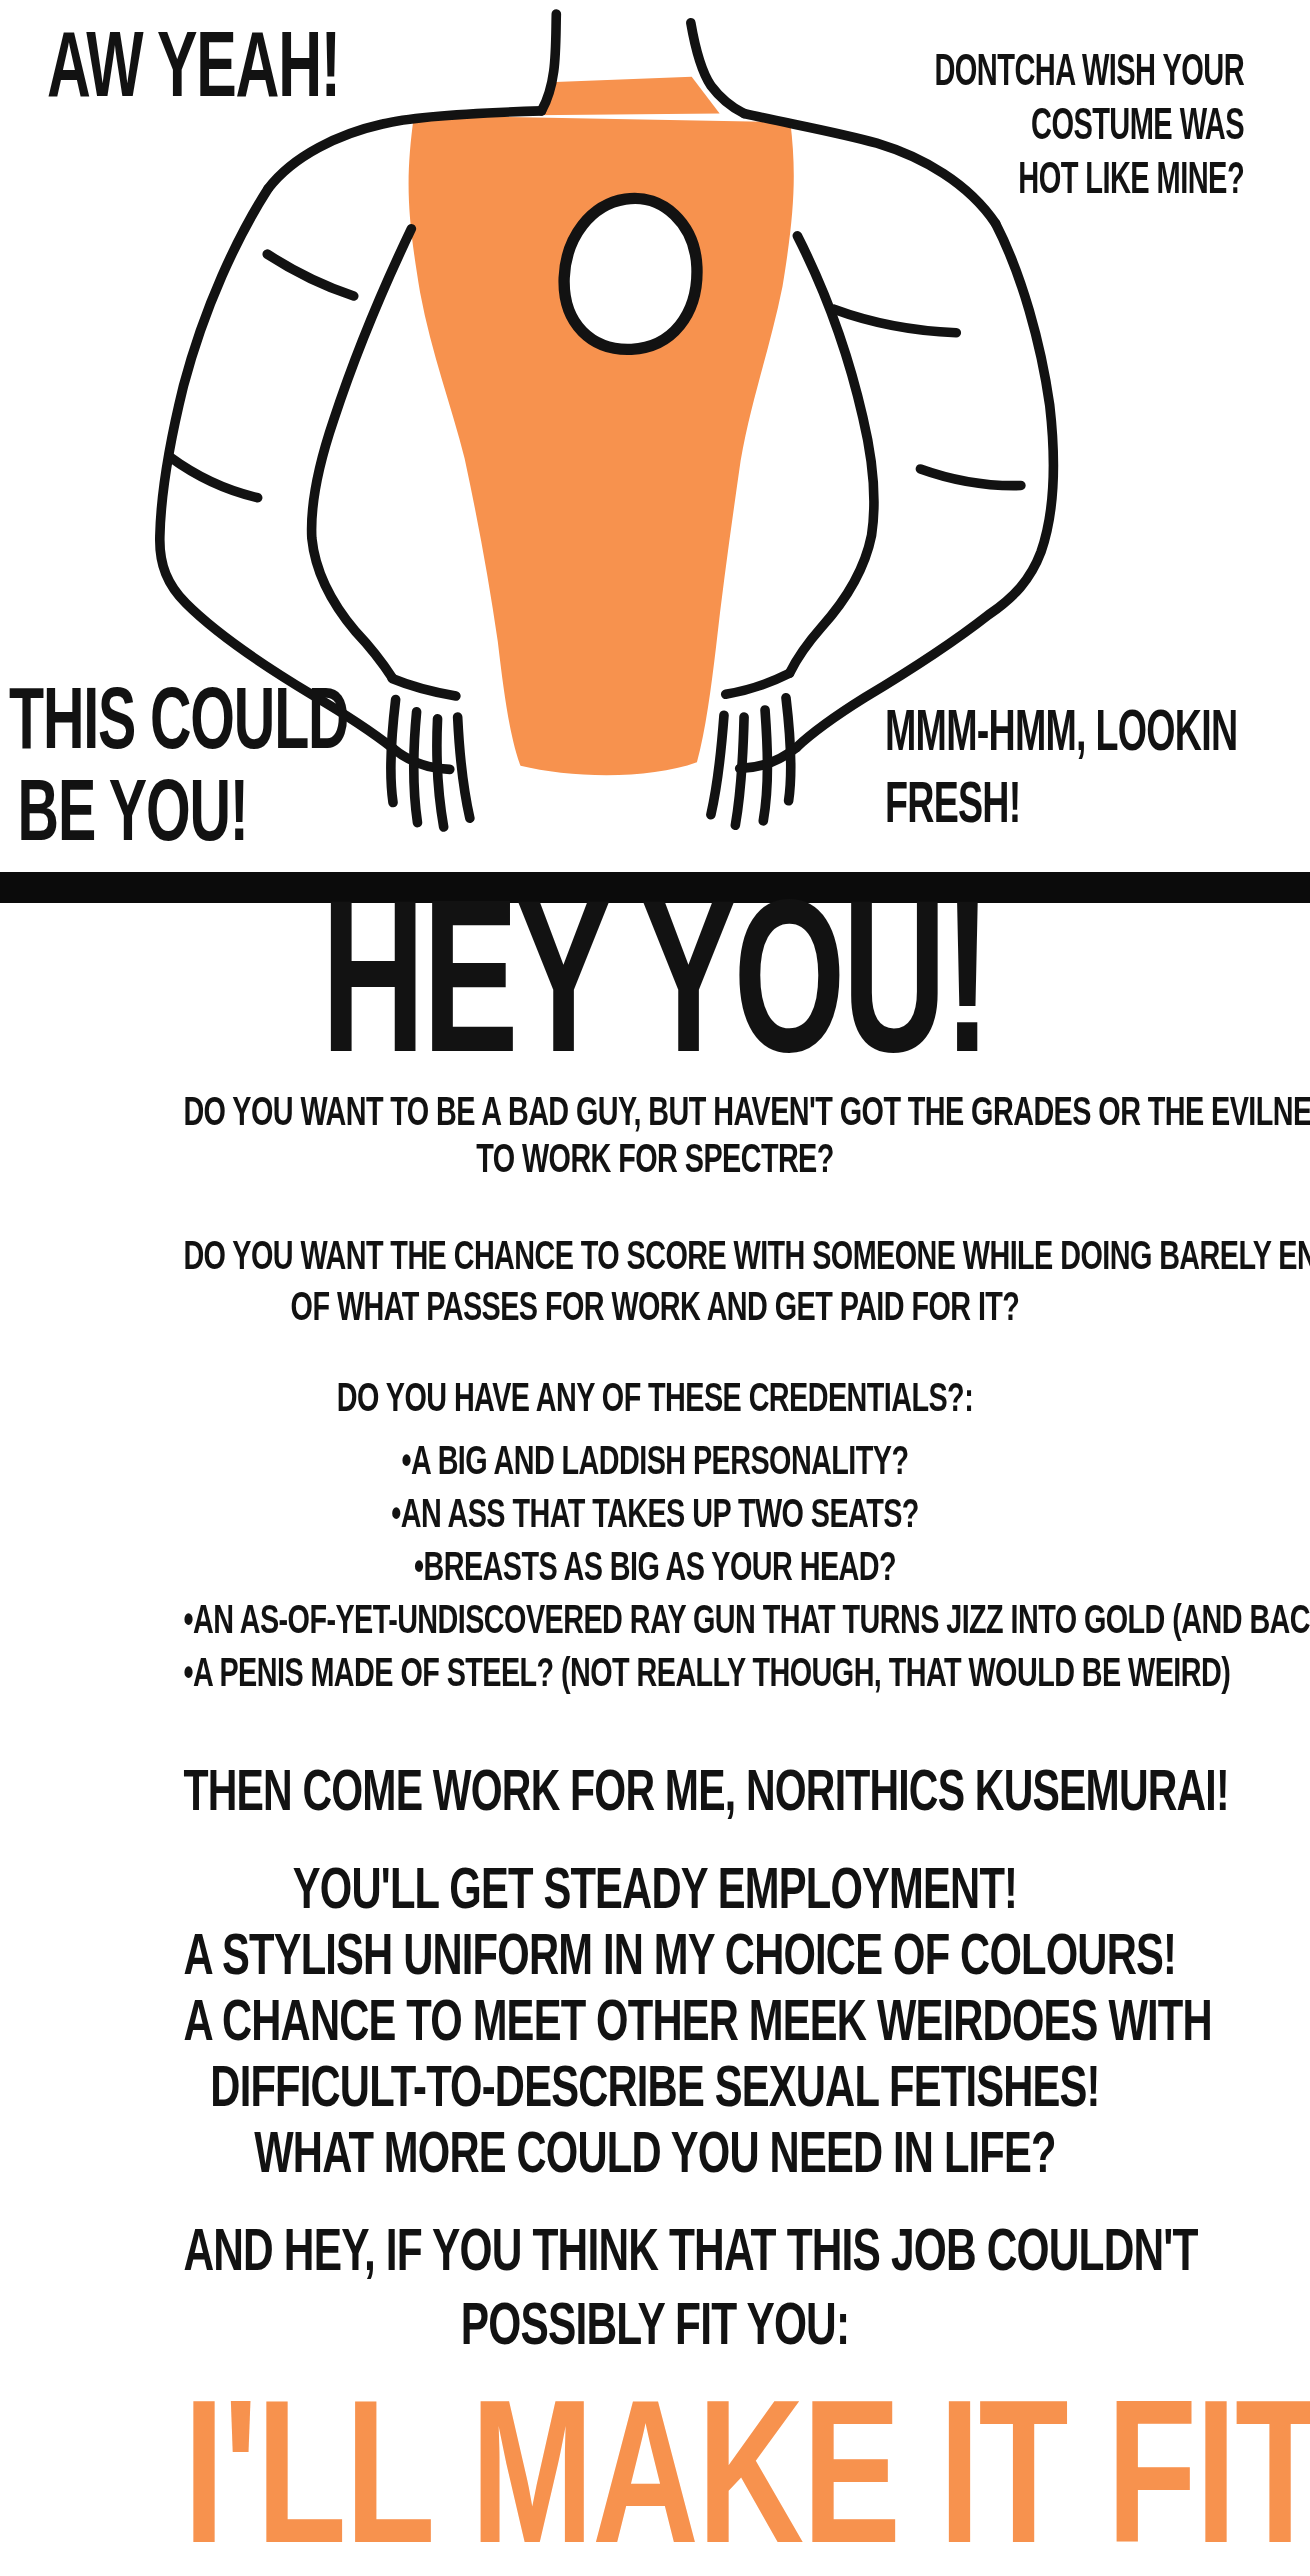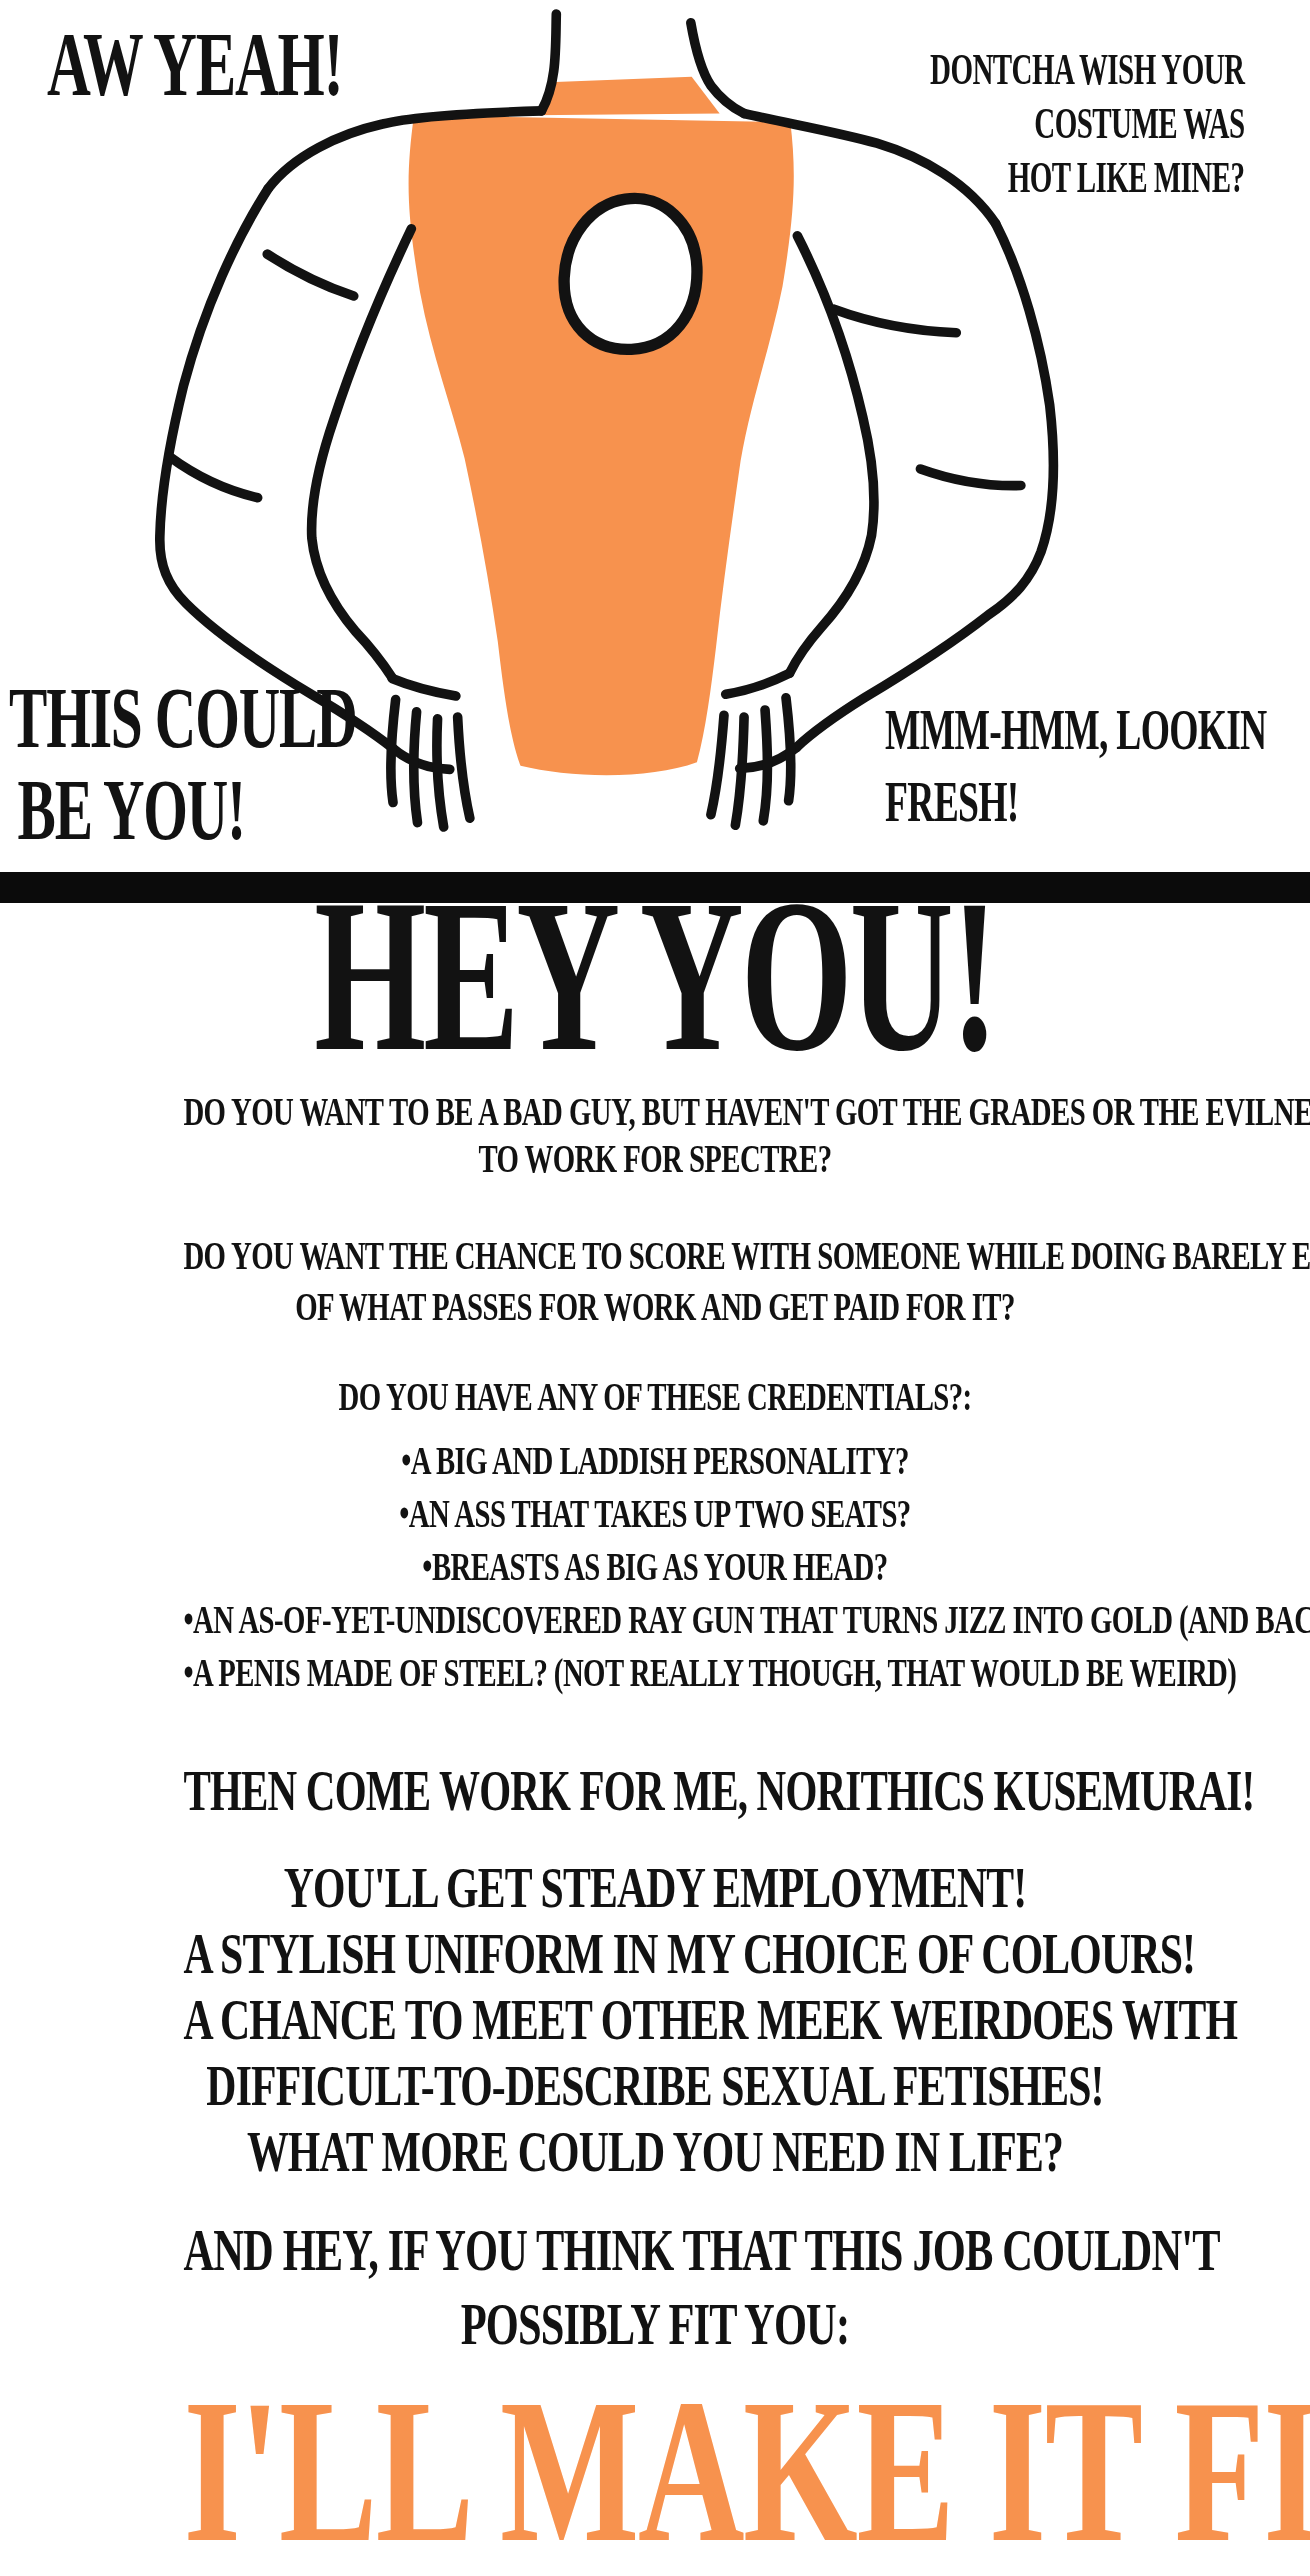--- a/index.html
+++ b/index.html
@@ -3,21 +3,21 @@
 <meta charset="utf-8">
 <title>Recruitment Poster</title>
 <style>
   html, body { margin: 0; padding: 0; background: #ffffff; }
   .stage {
     position: relative;
     width: 1310px;
     height: 2576px;
     background: #ffffff;
     overflow: hidden;
-    font-family: Liberation Serif, serif;
+    font-family: Liberation Sans, sans-serif;
     color: #121212;
   }
   .figure-svg {
     position: absolute;
     left: 0; top: 0;
     width: 1310px; height: 882px;
     z-index: 1;
   }
   .txt {
     position: absolute;

